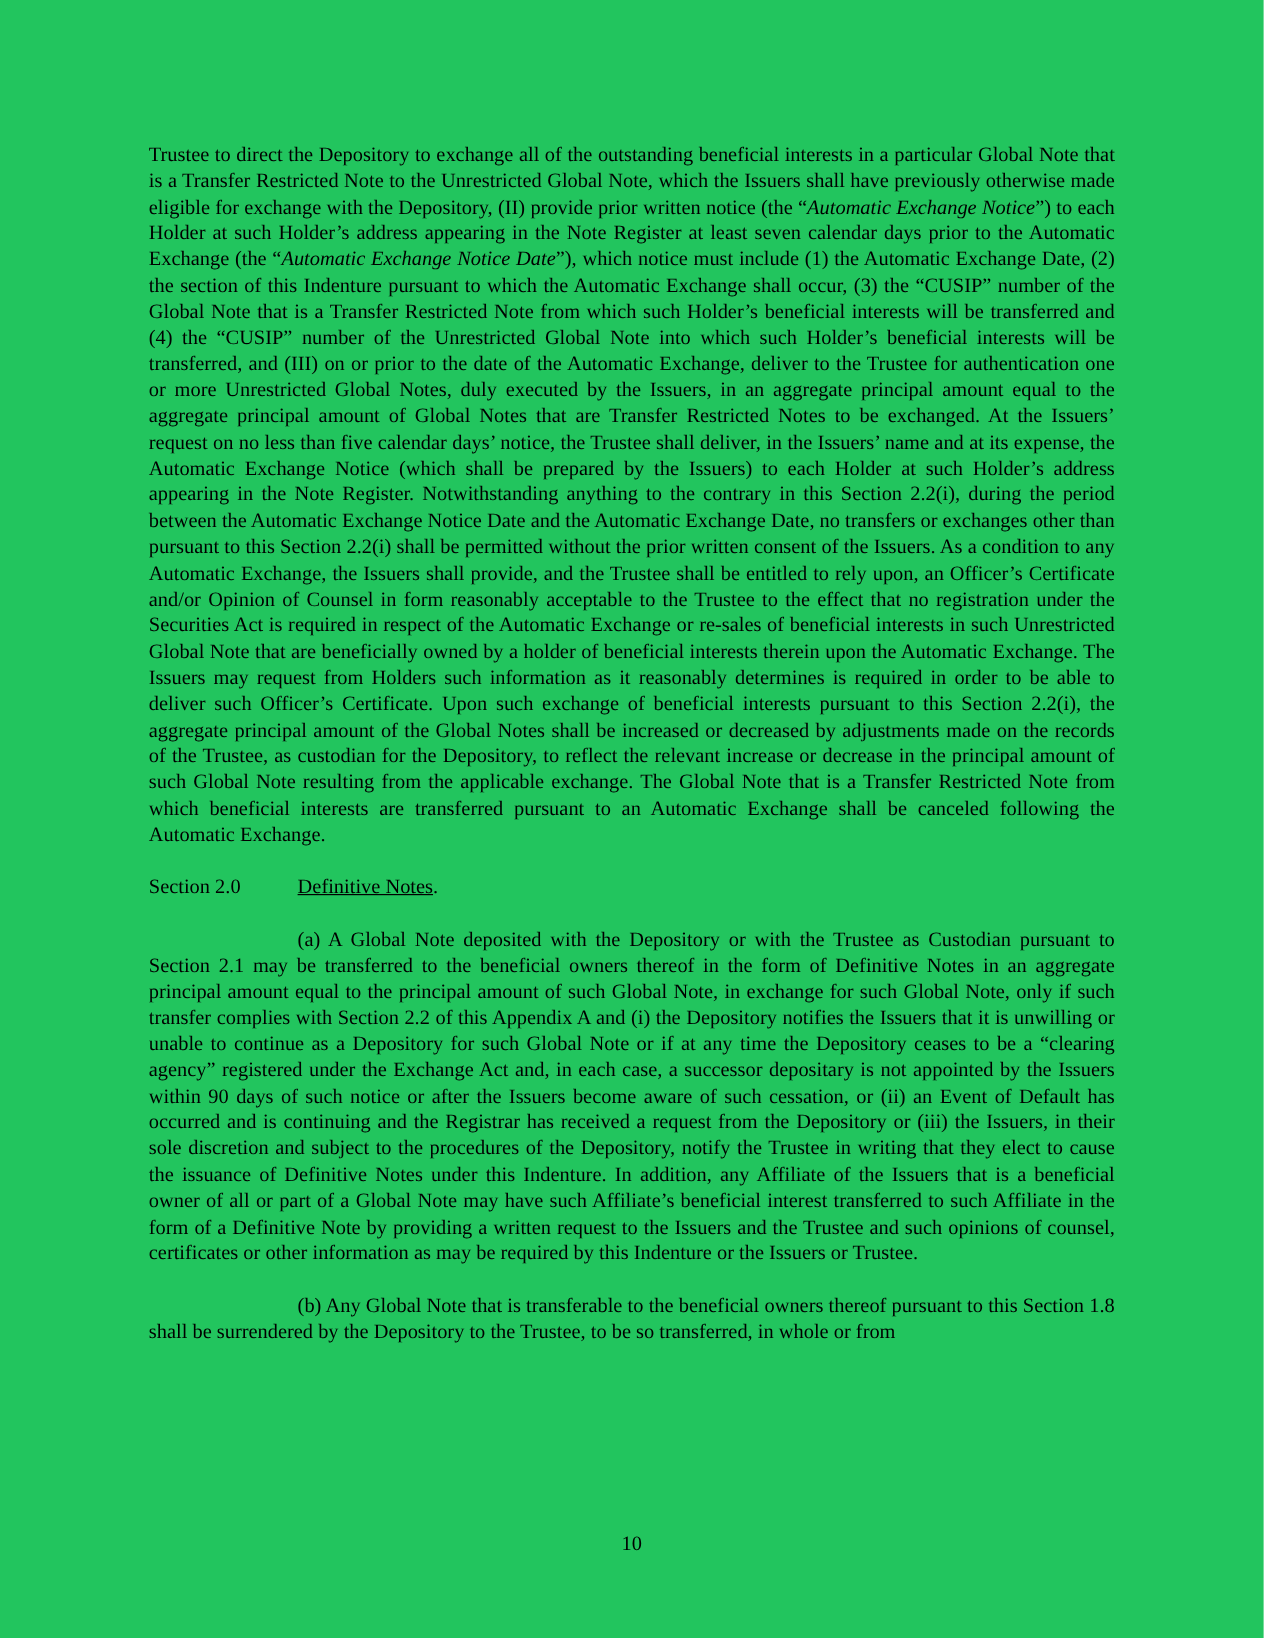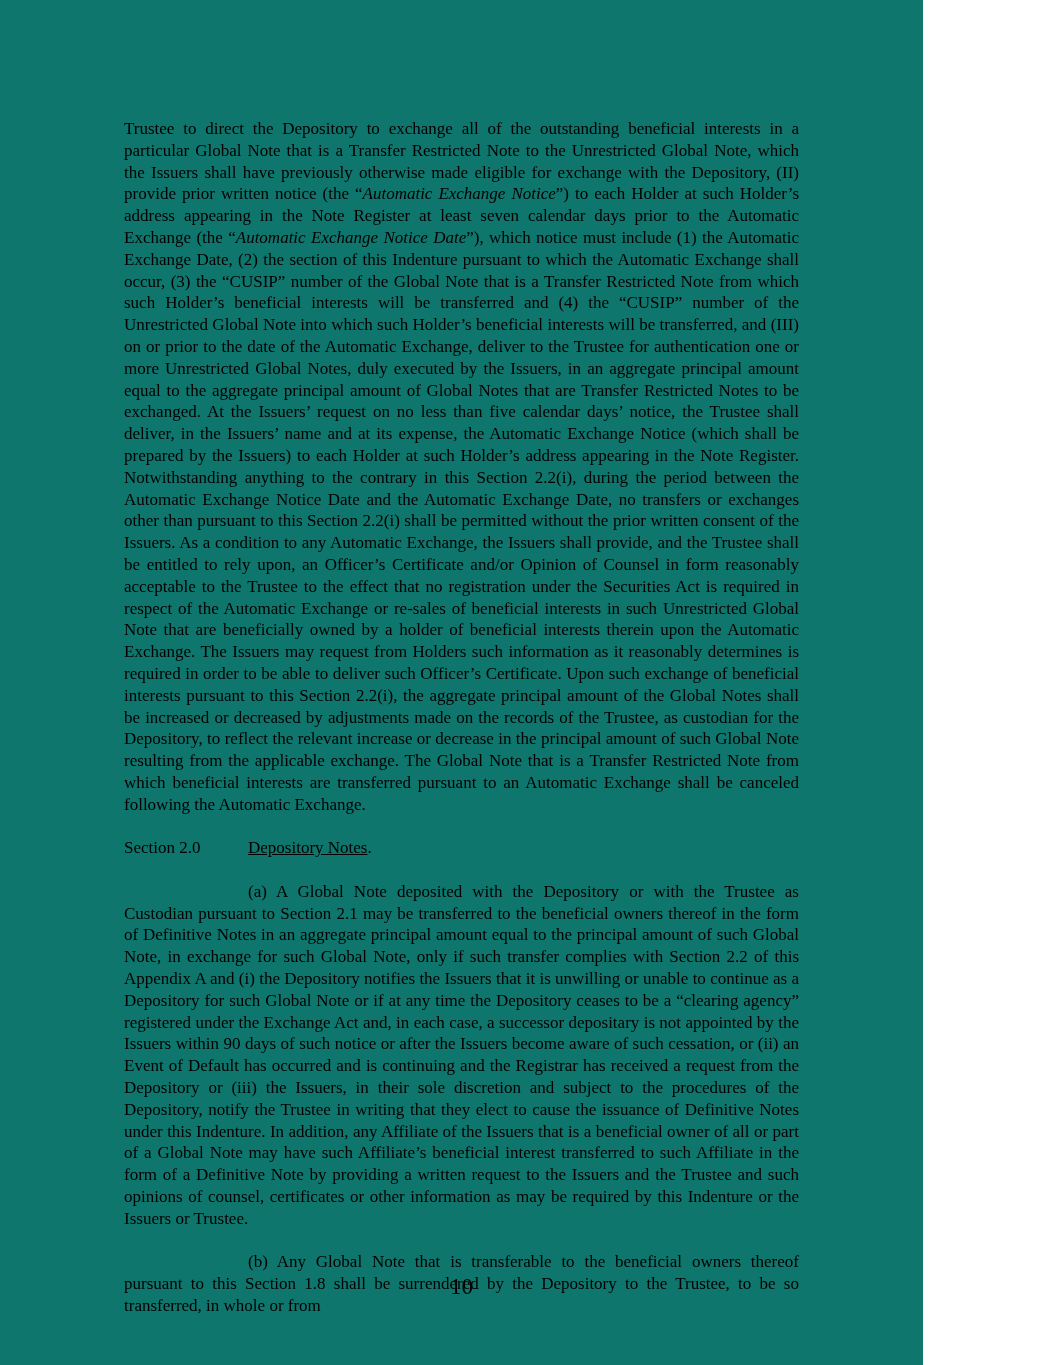--- a/index.html
+++ b/index.html
@@ -2,23 +2,23 @@
 <html><head>
 <meta charset="utf-8">
 <style>
   html, body {
     margin: 0;
     padding: 0;
     background: #ffffff;
   }
   .page {
     position: relative;
-    width: 923px;
+    width: 1053px;
     height: 1365px;
-    background: #0f766e;
+    background: #22c55e;
     box-sizing: border-box;
     padding: 118px 124px 0 124px;
     font-family: "Liberation Serif", serif;
     font-size: 17px;
     line-height: 21.8px;
     color: #000000;
     overflow: hidden;
   }
   .para {
     margin: 0 0 21.8px 0;
@@ -43,32 +43,32 @@
   .underline {
     text-decoration: underline;
   }
   .footer {
     position: absolute;
     left: 0;
     right: 0;
     top: 1276px;
     text-align: center;
     font-family: "Liberation Serif", serif;
-    font-size: 23px;
+    font-size: 17px;
     color: #000000;
   }
 </style>
 </head>
 <body>
 
 <div class="page">
 
   <p class="para justify"><span>Trustee to direct the Depository to exchange all of the outstanding beneficial interests in a particular Global Note that is a Transfer Restricted Note to the Unrestricted Global Note, which the Issuers shall have previously otherwise made eligible for exchange with the Depository, (II) provide prior written notice (the “</span><span class="italic">Automatic Exchange Notice</span><span>”) to each Holder at such Holder’s address appearing in the Note Register at least seven calendar days prior to the Automatic Exchange (the “</span><span class="italic">Automatic Exchange Notice Date</span><span>”), which notice must include (1) the Automatic Exchange Date, (2) the section of this Indenture pursuant to which the Automatic Exchange shall occur, (3) the “CUSIP” number of the Global Note that is a Transfer Restricted Note from which such Holder’s beneficial interests will be transferred and (4) the “CUSIP” number of the Unrestricted Global Note into which such Holder’s beneficial interests will be transferred, and (III) on or prior to the date of the Automatic Exchange, deliver to the Trustee for authentication one or more Unrestricted Global Notes, duly executed by the Issuers, in an aggregate principal amount equal to the aggregate principal amount of Global Notes that are Transfer Restricted Notes to be exchanged.  At the Issuers’ request on no less than five calendar days’ notice, the Trustee shall deliver, in the Issuers’ name and at its expense, the Automatic Exchange Notice (which shall be prepared by the Issuers) to each Holder at such Holder’s address appearing in the Note Register. Notwithstanding anything to the contrary in this Section 2.2(i), during the period between the Automatic Exchange Notice Date and the Automatic Exchange Date, no transfers or exchanges other than pursuant to this Section 2.2(i) shall be permitted without the prior written consent of the Issuers.  As a condition to any Automatic Exchange, the Issuers shall provide, and the Trustee shall be entitled to rely upon, an Officer’s Certificate and/or Opinion of Counsel in form reasonably acceptable to the Trustee to the effect that no registration under the Securities Act is required in respect of the Automatic Exchange or re-sales of beneficial interests in such Unrestricted Global Note that are beneficially owned by a holder of beneficial interests therein upon the Automatic Exchange.  The Issuers may request from Holders such information as it reasonably determines is required in order to be able to deliver such Officer’s Certificate.  Upon such exchange of beneficial interests pursuant to this Section 2.2(i), the aggregate principal amount of the Global Notes shall be increased or decreased by adjustments made on the records of the Trustee, as custodian for the Depository, to reflect the relevant increase or decrease in the principal amount of such Global Note resulting from the applicable exchange.  The Global Note that is a Transfer Restricted Note from which beneficial interests are transferred pursuant to an Automatic Exchange shall be canceled following the Automatic Exchange.</span></p>
 
-  <p class="para section-heading"><span class="section-label">Section 2.0</span><span class="underline">Depository Notes</span><span>.</span></p>
+  <p class="para section-heading"><span class="section-label">Section 2.0</span><span class="underline">Definitive Notes</span><span>.</span></p>
 
   <p class="para justify indent">(a)  A Global Note deposited with the Depository or with the Trustee as Custodian pursuant to Section 2.1 may be transferred to the beneficial owners thereof in the form of Definitive Notes in an aggregate principal amount equal to the principal amount of such Global Note, in exchange for such Global Note, only if such transfer complies with Section 2.2 of this Appendix A and (i) the Depository notifies the Issuers that it is unwilling or unable to continue as a Depository for such Global Note or if at any time the Depository ceases to be a “clearing agency” registered under the Exchange Act and, in each case, a successor depositary is not appointed by the Issuers within 90 days of such notice or after the Issuers become aware of such cessation, or (ii) an Event of Default has occurred and is continuing and the Registrar has received a request from the Depository or (iii) the Issuers, in their sole discretion and subject to the procedures of the Depository, notify the Trustee in writing that they elect to cause the issuance of Definitive Notes under this Indenture.  In addition, any Affiliate of the Issuers that is a beneficial owner of all or part of a Global Note may have such Affiliate’s beneficial interest transferred to such Affiliate in the form of a Definitive Note by providing a written request to the Issuers and the Trustee and such opinions of counsel, certificates or other information as may be required by this Indenture or the Issuers or Trustee.</p>
 
   <p class="para justify indent">(b)  Any Global Note that is transferable to the beneficial owners thereof pursuant to this Section 1.8 shall be surrendered by the Depository to the Trustee, to be so transferred, in whole or from</p>
 
   <div class="footer">10</div>
 
 </div>
 
 </body></html>

